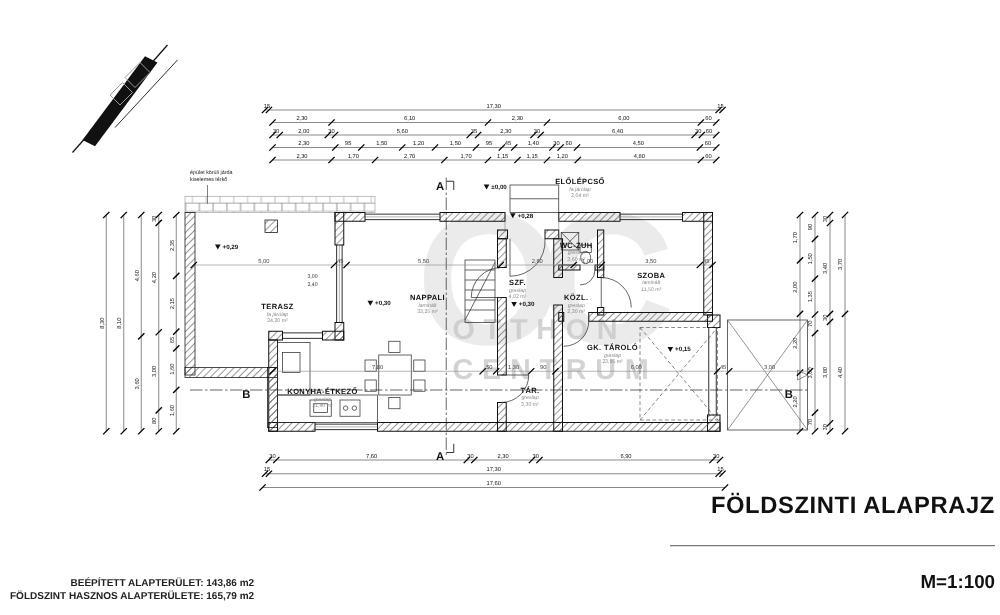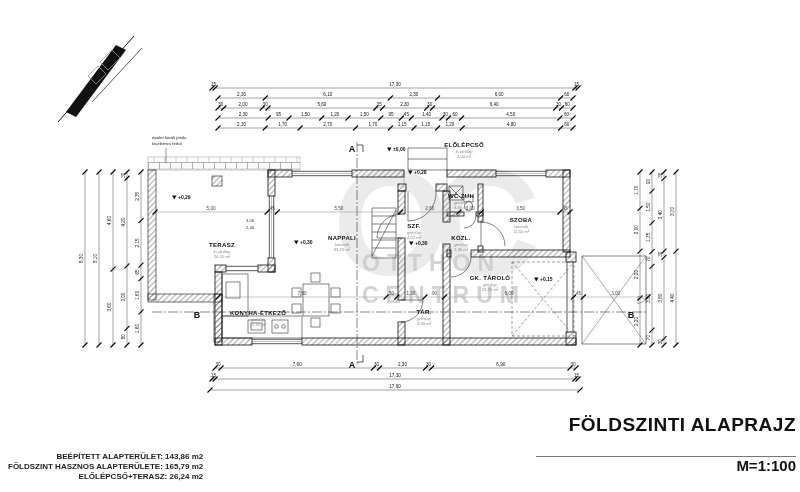--- a/index.html
+++ b/index.html
@@ -28,21 +28,21 @@
   .sec{stroke:#333;stroke-width:.6;fill:none;stroke-dasharray:10 2 2 2;}
   .arc{stroke:#333;stroke-width:.6;fill:none;}
   #watermark{position:absolute;z-index:1;left:0;top:0;width:800px;height:492px;}
   .wm-oc{position:absolute;left:333px;top:148px;font-size:150px;font-weight:bold;
          color:#dcdcdc;opacity:.55;letter-spacing:-18px;line-height:1;}
   .wm-word{position:absolute;left:362px;font-size:23px;font-weight:bold;color:#c9c9c9;
          opacity:.8;letter-spacing:7px;}
   #titleblock{position:absolute;z-index:3;right:4px;bottom:18px;text-align:right;width:260px;}
   #title-main{font-size:19px;font-weight:bold;color:#111;letter-spacing:.5px;
               border-bottom:1px solid #777;padding-bottom:20px;}
-  #title-scale{font-size:15px;font-weight:bold;color:#111;margin-top:0;}
+  #title-scale{font-size:15px;font-weight:bold;color:#111;margin-top:20px;}
   #summary{position:absolute;z-index:3;left:8px;bottom:10px;font-size:8px;font-weight:bold;
            color:#222;line-height:1.25;text-align:right;}
 </style>
 </head>
 <body>
 
 <div id="page">
 
   <div id="watermark">
     <div class="wm-oc">OC</div>
@@ -561,16 +561,15 @@
   </svg>
 
   <div id="titleblock">
     <div id="title-main">FÖLDSZINTI ALAPRAJZ</div>
     <div id="title-scale">M=1:100</div>
   </div>
 
   <div id="summary">
     <div>BEÉPÍTETT ALAPTERÜLET: 143,86 m2</div>
     <div>FÖLDSZINT HASZNOS ALAPTERÜLETE: 165,79 m2</div>
-    <div>ELŐLÉPCSŐ+TERASZ: 26,24 m2</div>
   </div>
 
 </div>
 
 </body></html>

